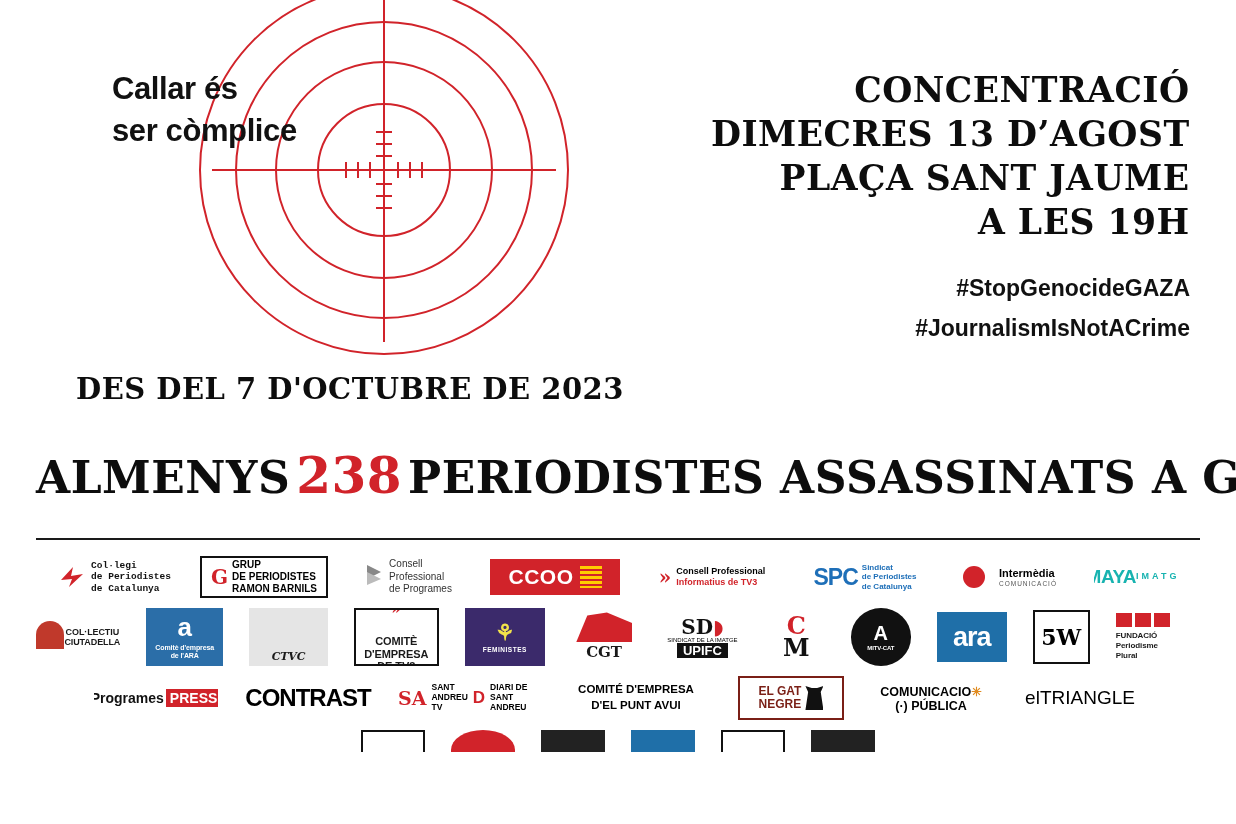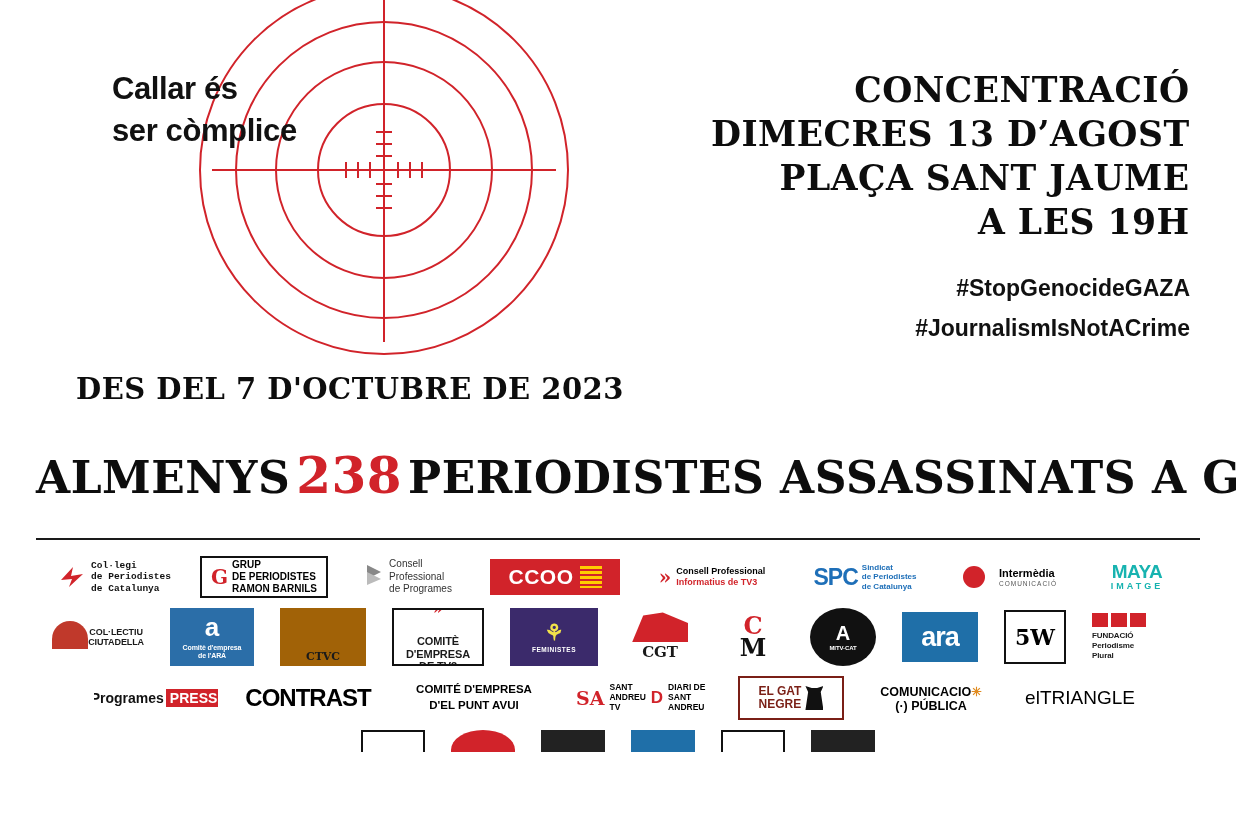--- a/index.html
+++ b/index.html
@@ -164,33 +164,33 @@
 
   .l-spc { width: 122px; height: 42px; display:flex; align-items:center; gap:4px; }
   .l-spc .big { font-size: 23px; font-weight: bold; color: #1e6fb8; font-family: "Liberation Sans", sans-serif; letter-spacing:-1px; }
   .l-spc .txt { font-size: 8px; text-align:left; line-height:1.2; color:#1e6fb8; font-weight:bold; }
 
   .l-intermedia { width: 116px; height: 36px; display:flex; align-items:center; gap:14px; }
   .l-intermedia .dot { width: 22px; height: 22px; border-radius: 50%; background: #d1232a; flex:none; }
   .l-intermedia .txt { font-size: 11px; font-weight: bold; text-align: left; line-height: 1.2; }
   .l-intermedia .sub { font-size: 6.5px; font-weight: normal; color: #555; letter-spacing: 1px; }
 
-  .l-maya { width: 86px; height: 40px; color: #17b3b0; font-weight: bold; line-height: 1.05; flex-direction: column; }
+  .l-maya { width: 86px; height: 40px; color: #17b3b0; font-weight: bold; line-height: 1.05; }
   .l-maya .big { font-size: 19px; letter-spacing: -0.5px; }
   .l-maya .sml { font-size: 9px; letter-spacing: 3px; }
 
   .l-ciutadella { width: 92px; height: 58px; }
   .l-ciutadella .fan { width: 56px; height: 28px; margin: 0 auto 4px; background: #c0392b; border-radius: 56px 56px 0 0; }
   .l-ciutadella .lbl { font-size: 9px; }
 
   .l-ara-emp { width: 84px; height: 58px; background: #2b6ea8; display:flex; flex-direction:column; align-items:center; justify-content:center; color:#fff; }
   .l-ara-emp .glyph { font-size: 26px; font-weight: bold; line-height: 1; }
   .l-ara-emp .lbl { color: #fff; font-size: 7px; margin-top: 4px; }
 
-  .l-ctvc { width: 86px; height: 58px; background: #a16207; display:flex; flex-direction:column; justify-content:flex-end; }
+  .l-ctvc { width: 86px; height: 58px; background: #e5e5e5; display:flex; flex-direction:column; justify-content:flex-end;font-style:italic; }
   .l-ctvc .art { height: 34px; background: linear-gradient(135deg,#c0392b 0 40%,#7a1f16 40% 70%,#e0b020 70% 100%); }
   .l-ctvc .lbl { font-size: 11px; font-family:"DejaVu Serif",serif; padding: 2px 0; }
 
   .l-comite-tv3 { width: 92px; height: 58px; border: 2px solid #111; display:flex; flex-direction:column; align-items:center; justify-content:center; box-sizing:border-box; }
   .l-comite-tv3 .mark { color:#d1232a; font-size:16px; font-weight:bold; font-family:"DejaVu Serif",serif; line-height:1; }
   .l-comite-tv3 .lbl { font-size:11px; margin-top:18px; }
 
   .l-dones { width: 88px; height: 58px; background: #3b2a6b; display:flex; flex-direction:column; align-items:center; justify-content:center; }
   .l-dones .glyph { color:#f2e34a; font-size: 22px; font-weight:bold; }
   .l-dones .lbl { color:#fff; font-size:6.5px; letter-spacing:0.5px; }
@@ -419,20 +419,25 @@
     <div class="logo l-dones">
       <div class="glyph">⚘</div>
       <div class="lbl">FEMINISTES</div>
     </div>
 
     <div class="logo l-cgt">
       <div class="art"></div>
       <div class="lbl">CGT</div>
     </div>
 
+    <div class="logo l-upifc">
+      <div class="top"><span>SD</span><span class="o">◗</span></div>
+      <div class="mid">SINDICAT DE LA IMATGE</div>
+      <div class="bot">UPIFC</div>
+    </div>
 
     <div class="logo l-cm">
       <div class="c">C</div>
       <div class="m">M</div>
     </div>
 
     <div class="logo l-acn">
       <div class="glyph">A</div>
       <div class="lbl">MITV-CAT</div>
     </div>
@@ -462,36 +467,36 @@
   <div class="logo-row">
     <div class="logo l-catpress">
       <span class="a">Programes</span>
       <span class="b">PRESS</span>
     </div>
 
     <div class="logo l-contrast">
       <span>CONTRAST</span>
     </div>
 
-    <div class="logo l-puntavui">
-      <div>
-        <div>COMITÉ D'EMPRESA</div>
-        <div>D'EL PUNT AVUI</div>
-      </div>
-    </div>
-
     <div class="logo l-satv">
       <div class="m">SA</div>
       <div class="t">
         <div>SANT ANDREU</div>
         <div>TV</div>
       </div>
       <div class="d">D</div>
       <div class="t">
         <div>DIARI DE SANT ANDREU</div>
+      </div>
+    </div>
+
+    <div class="logo l-puntavui">
+      <div>
+        <div>COMITÉ D'EMPRESA</div>
+        <div>D'EL PUNT AVUI</div>
       </div>
     </div>
 
     <div class="logo l-gatnegre">
       <div class="t">
         <div>EL GAT</div>
         <div>NEGRE</div>
       </div>
       <div class="cat"></div>
     </div>

